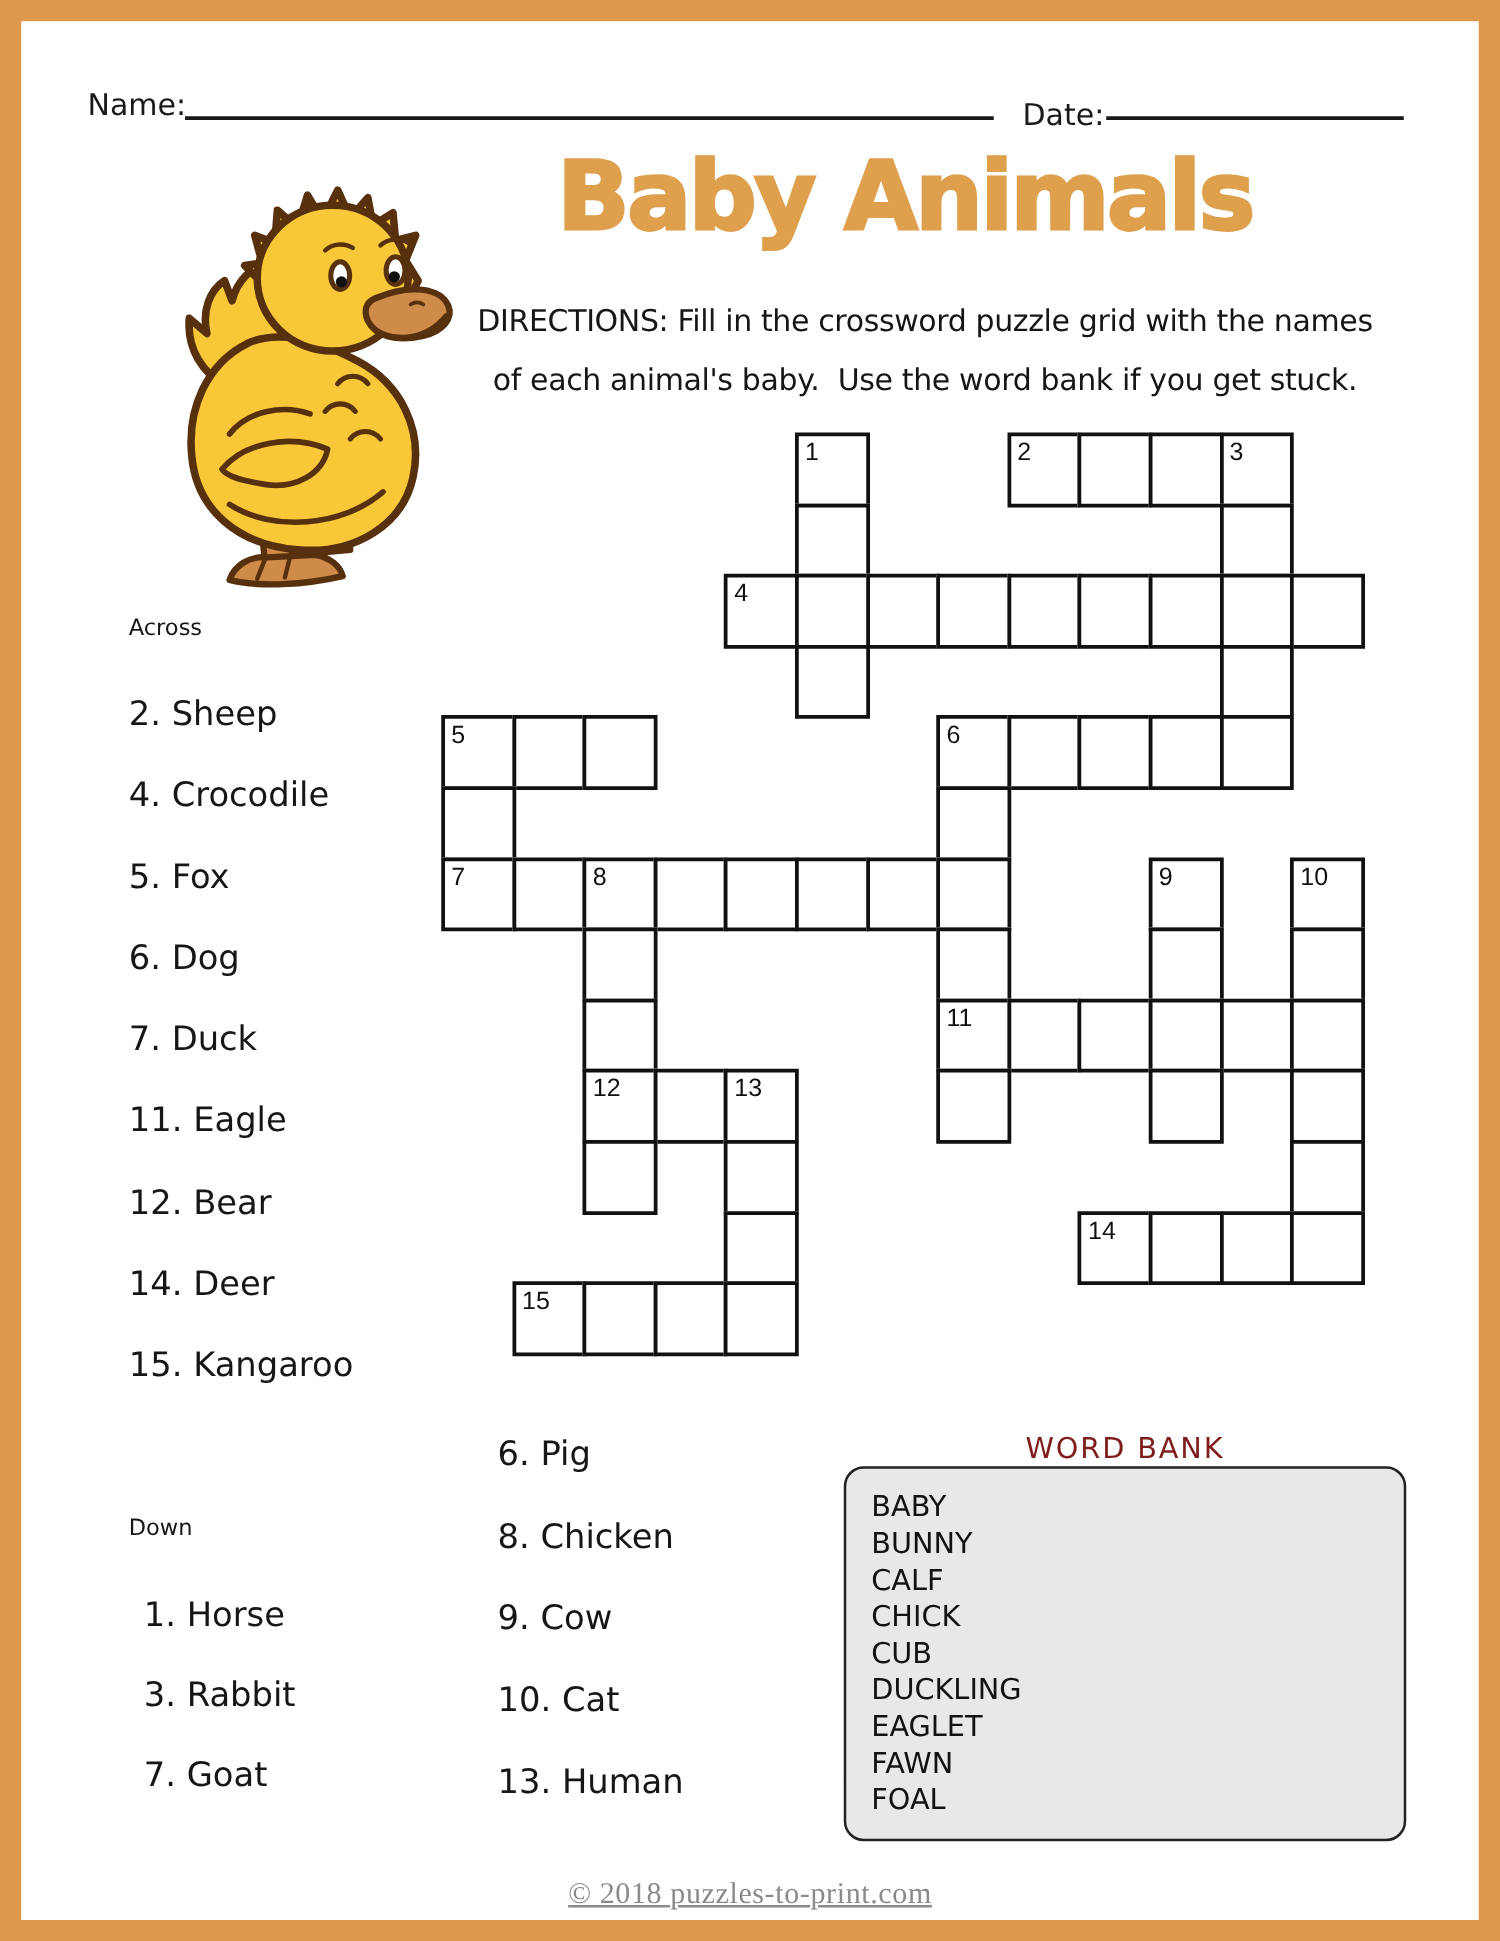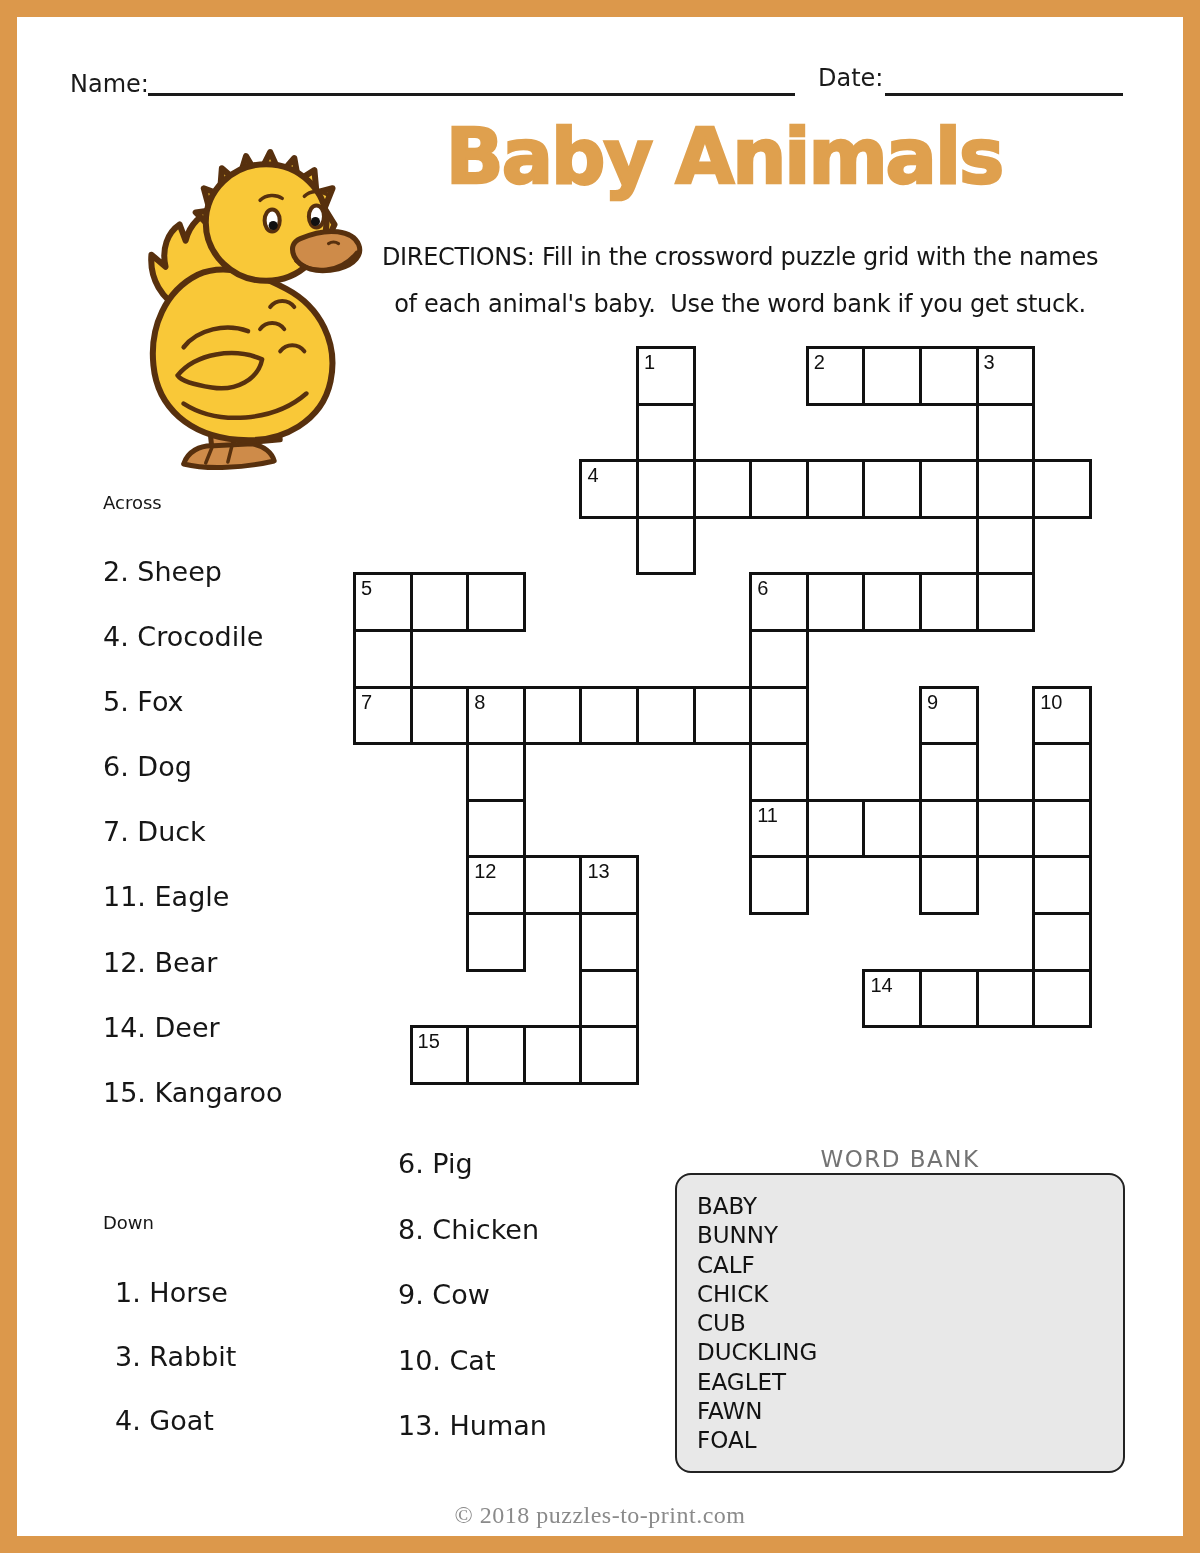--- a/index.html
+++ b/index.html
@@ -3,21 +3,21 @@
 <meta charset="utf-8">
 <style>
   html,body{margin:0;padding:0;background:#fff;}
   #page{position:relative;width:1200px;height:1553px;background:#ffffff;overflow:hidden;
         font-family:"DejaVu Sans",sans-serif;color:#111;}
   .page-border{position:absolute;inset:0;border:17px solid #DC984B;pointer-events:none;z-index:50;}
 
   
   .hdr-label{position:absolute;font-size:24px;color:#1a1a1a;}
   #name-label{left:70px;top:70px;}
-  #date-label{left:818px;top:64px;}
+  #date-label{left:818px;top:78px;}
   .hdr-line{position:absolute;border-top:3px solid #1a1a1a;height:0;}
   #name-line{left:148px;top:93px;width:647px;}
   #date-line{left:885px;top:93px;width:238px;}
 
   
   #title{position:absolute;left:344px;top:112px;width:760px;text-align:center;
          font-size:76px;font-weight:bold;letter-spacing:-2px;color:#DFA04E;
          -webkit-text-stroke:2.5px #DFA04E;}
   #directions{position:absolute;left:340px;top:234px;width:800px;text-align:center;
               font-size:24px;line-height:47px;letter-spacing:-0.3px;color:#161616;}
@@ -40,31 +40,31 @@
 
   
   #grid{position:absolute;left:0;top:0;z-index:5;}
   .cell{position:absolute;width:59.6px;height:59.6px;box-sizing:border-box;
         border:3px solid #111;background:#ffffff;}
   .cellnum{position:absolute;left:5px;top:2px;font-family:"Liberation Sans",sans-serif;
            font-size:20px;color:#111;}
 
   
   #wb-title{position:absolute;left:675px;top:1146px;width:450px;text-align:center;
-            font-size:23px;letter-spacing:1.5px;color:#737373;}
+            font-size:23px;letter-spacing:1.5px;color:#7f1d1d;}
   #wb-box{position:absolute;left:675px;top:1173px;width:450px;height:300px;box-sizing:border-box;
           background:#E8E8E8;border:2.5px solid #222;border-radius:16px;}
   .wb-col{position:absolute;top:1193px;}
   #wb-col1{left:697px;}
   #wb-col2{left:928px;}
   .wb-word{height:29.3px;font-size:23px;color:#121212;white-space:nowrap;}
 
   
   #footer{position:absolute;left:0;top:1502px;width:1200px;text-align:center;
-          font-family:"Liberation Serif",serif;font-size:24px;color:#8a8a8a;letter-spacing:0.5px;}
+          font-family:"Liberation Serif",serif;font-size:24px;color:#8a8a8a;letter-spacing:0.5px;text-decoration:underline;}
 </style>
 </head>
 <body>
 
 <div id="page">
   <div class="page-border"></div>
 
   <div id="name-label" class="hdr-label">Name:</div>
   <div id="name-line" class="hdr-line"></div>
   <div id="date-label" class="hdr-label">Date:</div>
@@ -121,21 +121,21 @@
       <div class="clue">11. Eagle</div>
       <div class="clue">12. Bear</div>
       <div class="clue">14. Deer</div>
       <div class="clue">15. Kangaroo</div>
     </div>
 
   <div id="down-heading" class="clue-heading">Down</div>
   <div id="down-list" class="clue-list">
       <div class="clue">1. Horse</div>
       <div class="clue">3. Rabbit</div>
-      <div class="clue">4. Goat</div>
+      <div class="clue">7. Goat</div>
     </div>
   <div id="down2-list" class="clue-list">
       <div class="clue">6. Pig</div>
       <div class="clue">8. Chicken</div>
       <div class="clue">9. Cow</div>
       <div class="clue">10. Cat</div>
       <div class="clue">13. Human</div>
     </div>
 
   <div id="grid">

